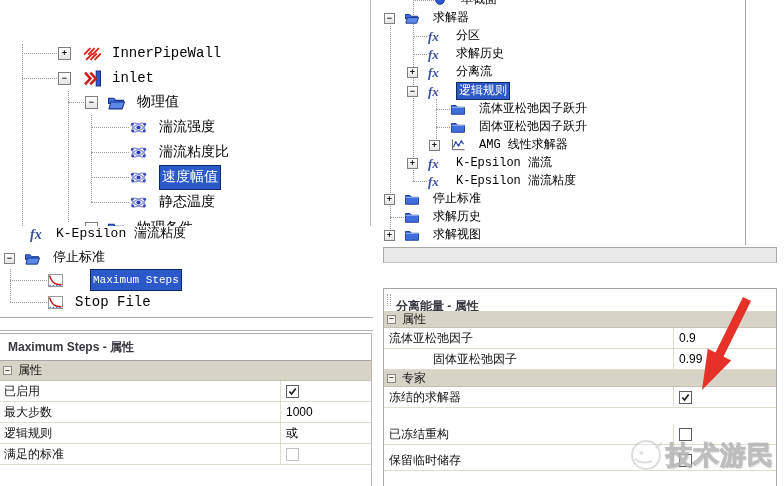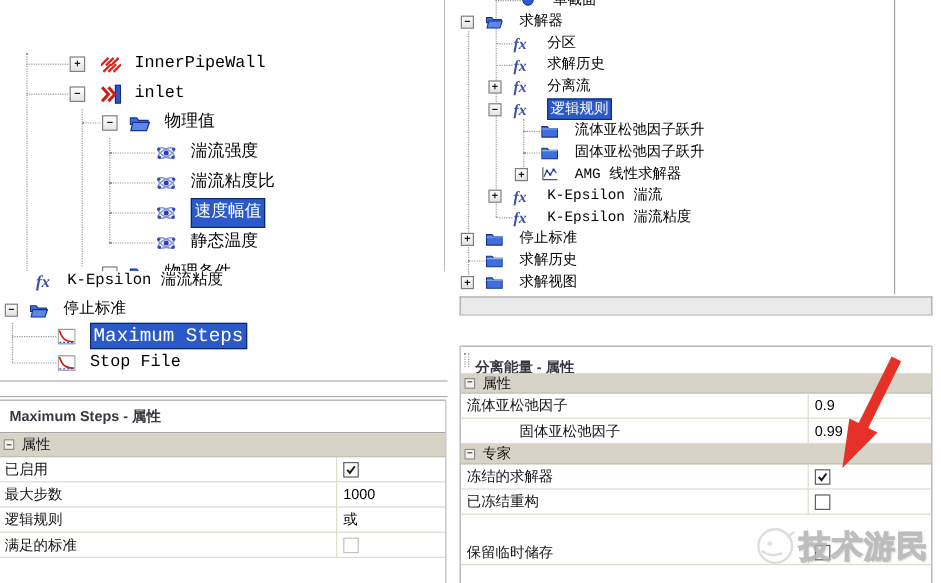--- a/index.html
+++ b/index.html
@@ -295,21 +295,21 @@
     <span class="tlabel" style="left: 53px; top: 21px; line-height: 22px; font-size: 13px;">停止标准</span>
     <div class="trow" style="top: 43px; height: 22px;"></div>
     <div class="stub" style="left: 10px; top: 54px; width: 37px;"></div>
     <span class="icon" style="left: 48px; top: 46.5px; width: 15px; height: 15px; font-size: 14px; line-height: 15px;">
       <svg viewBox="0 0 15 13">
         <rect x="0.5" y="0.5" width="14" height="12" fill="#fff" stroke="#999"></rect>
         <path d="M1.5 1.5 C3 6 4.5 8.5 7 9.5 C9.5 10.5 12 10.8 13.5 10.8" fill="none" stroke="#cf1810" stroke-width="1.4"></path>
         <line x1="1.5" y1="11.3" x2="13.5" y2="11.3" stroke="#3050c8" stroke-width="1" stroke-dasharray="1.6 1.6"></line>
       </svg>
     </span>
-    <span class="tlabel sel" style="left: 75px; top: 43px; line-height: 20px; font-size: 16px;">Maximum Steps</span>
+    <span class="tlabel sel" style="left: 90px; top: 43px; line-height: 20px; font-size: 11px;">Maximum Steps</span>
     <div class="trow" style="top: 65px; height: 22px;"></div>
     <div class="stub" style="left: 10px; top: 76px; width: 37px;"></div>
     <span class="icon" style="left: 48px; top: 68.5px; width: 15px; height: 15px; font-size: 14px; line-height: 15px;">
       <svg viewBox="0 0 15 13">
         <rect x="0.5" y="0.5" width="14" height="12" fill="#fff" stroke="#999"></rect>
         <path d="M1.5 1.5 C3 6 4.5 8.5 7 9.5 C9.5 10.5 12 10.8 13.5 10.8" fill="none" stroke="#cf1810" stroke-width="1.4"></path>
         <line x1="1.5" y1="11.3" x2="13.5" y2="11.3" stroke="#3050c8" stroke-width="1" stroke-dasharray="1.6 1.6"></line>
       </svg>
     </span>
     <span class="tlabel" style="left: 75px; top: 65px; line-height: 22px; font-size: 14px;">Stop File</span>
@@ -380,21 +380,21 @@
     </div>
     <div class="prow" style="top: 99px; height: 21px;">
       <div class="cdiv" style="left: 289px; height: 21px;"></div>
       <span class="plab" style="left: 5px; top: 0px; line-height: 20px;">冻结的求解器</span>
       <div class="cb" style="left: 295px; top: 3.5px;">
         <svg viewBox="0 0 12 12">
           <path d="M2.5 6 L5 8.8 L9.5 2.8" fill="none" stroke="#1a1a1a" stroke-width="1.8"></path>
         </svg>
       </div>
     </div>
-    <div class="prow" style="top: 120px; height: 21px;">
+    <div class="prow" style="top: 136px; height: 21px;">
       <div class="cdiv" style="left: 289px; height: 21px;"></div>
       <span class="plab" style="left: 5px; top: 0px; line-height: 20px;">已冻结重构</span>
       <div class="cb" style="left: 295px; top: 3.5px;"></div>
     </div>
     <div class="prow" style="top: 162px; height: 21px;">
       <div class="cdiv" style="left: 289px; height: 21px;"></div>
       <span class="plab" style="left: 5px; top: 0px; line-height: 20px;">保留临时储存</span>
       <div class="cb" style="left: 295px; top: 3.5px;"></div>
     </div>
   </div>

